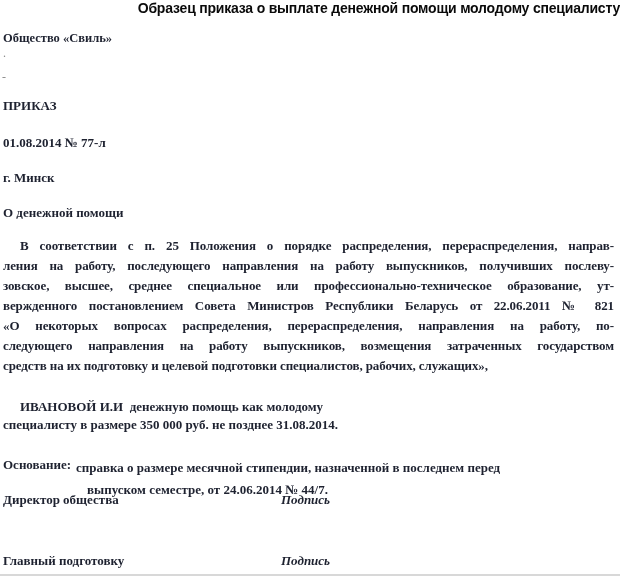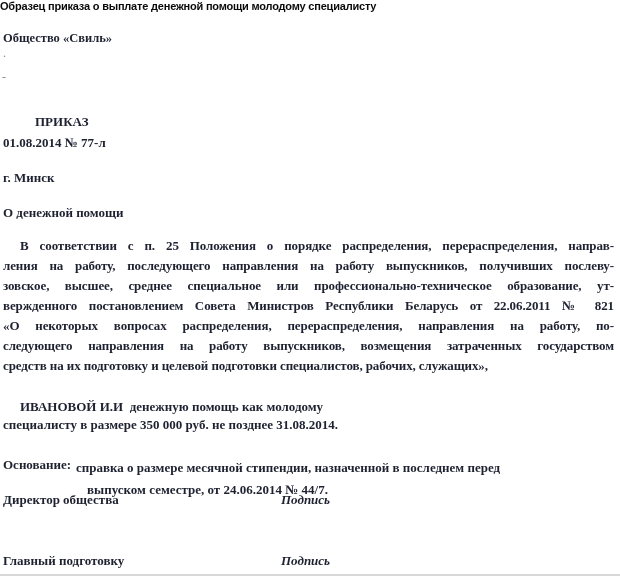--- a/index.html
+++ b/index.html
@@ -16,33 +16,33 @@
     width: 620px; height: 576px;
     border-bottom: 2px solid #d8d8d8;
     box-sizing: border-box;
     color: #1e2230;
     font-weight: 700;
     font-size: 13px;
   }
   .abs { position: absolute; left: 3px; }
   .doc-title {
     left: 0; top: 3px; width: 620px;
-    text-align: left;
+    text-align: right;
     font-family: "Liberation Sans", sans-serif;
-    font-size: 11px;
+    font-size: 14px;
     font-weight: 700;
     letter-spacing: -0.2px;
     color: #0a0a0a;
     white-space: nowrap;
   }
   .company  { top: 31px;  font-size: 12.5px; }
   .mark     { color: #8a8a8a; font-size: 12px; font-weight: 400; }
   .mark-dot  { top: 46px; left: 3px; }
   .mark-dash { top: 70px; left: 2px; }
-  .doc-type { top: 114px; margin-left: 32px; }
+  .doc-type { top: 98px; }
   .date-num { top: 135px; }
   .city     { top: 170px; }
   .subject  { top: 205px; }
   .preamble { top: 236px; width: 611px; }
   .p-line {
     line-height: 20px;
     text-align: justify;
     text-align-last: justify;
     white-space: normal;
     letter-spacing: -0.1px;

